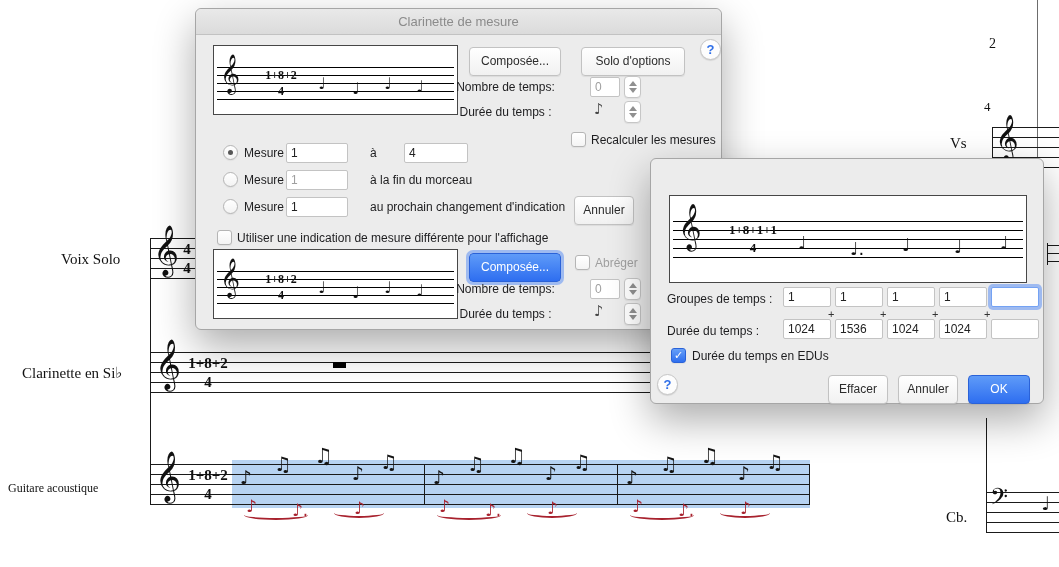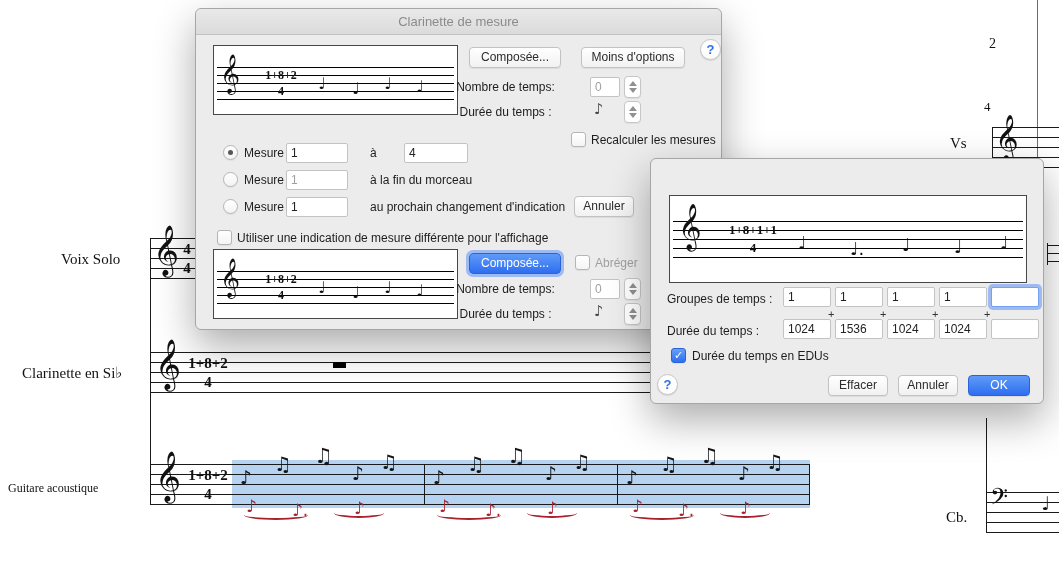--- a/index.html
+++ b/index.html
@@ -23,21 +23,21 @@
   .slur{position:absolute;height:10px;border-bottom:2px solid #a8222e;border-radius:50%}
   .wrest{position:absolute;background:#000}
 
   
   .dialog{position:absolute;background:#ececec;border:1px solid #a6a6a6;border-radius:6px;box-shadow:0 16px 40px rgba(0,0,0,.33)}
   .titlebar{position:absolute;top:0;left:0;right:0;height:26px;background:linear-gradient(#e9e9e9,#dbdbdb);border-bottom:1px solid #c2c2c2;border-radius:6px 6px 0 0;text-align:center;font-size:13px;line-height:26px;color:#3f3f3f}
   .dlg1 .titlebar{color:#8b8b8b}
   .lbl{position:absolute;font-size:12px;color:#1d1d1f;white-space:nowrap}
   .lbl.ra{text-align:center}
   .dis{color:#9f9f9f !important}
-  .btn{position:absolute;height:21px;background:linear-gradient(#ffffff,#f1f1f1);border:1px solid #c2c2c2;border-radius:4px;font-family:"Liberation Sans",sans-serif;font-size:12px;color:#2c2c2c;text-align:center;line-height:19px;box-shadow:0 1px 1px rgba(0,0,0,.07);padding:0}
+  .btn{position:absolute;height:29px;background:linear-gradient(#ffffff,#f1f1f1);border:1px solid #c2c2c2;border-radius:4px;font-family:"Liberation Sans",sans-serif;font-size:12px;color:#2c2c2c;text-align:center;line-height:19px;box-shadow:0 1px 1px rgba(0,0,0,.07);padding:0}
   .btn.primary{background:linear-gradient(#5f9bf8,#2e6ef0);border-color:#2a62d8;color:#fff}
   .btn.ring{box-shadow:0 0 0 3px rgba(64,126,246,.45)}
   .field{position:absolute;height:20px;background:#fff;border:1px solid #c3c3c3;border-radius:2px;font-family:"Liberation Sans",sans-serif;font-size:12px;color:#222;padding:0 4px;outline:none}
   .field.focus{border-color:#74a2f3;box-shadow:0 0 0 3px rgba(64,126,246,.45)}
   .stepper{position:absolute;width:17px;height:22px;background:#fff;border:1px solid #c6c6c6;border-radius:4px;box-shadow:0 1px 1px rgba(0,0,0,.06)}
   .stepper::before,.stepper::after{content:"";position:absolute;left:4px;border-left:4px solid transparent;border-right:4px solid transparent}
   .stepper::before{top:4px;border-bottom:5px solid #909090}
   .stepper::after{bottom:4px;border-top:5px solid #909090}
   .radio{position:absolute;width:15px;height:15px;border-radius:50%;background:linear-gradient(#fff,#f3f3f3);border:1px solid #b5b5b5;box-shadow:0 1px 1px rgba(0,0,0,.05)}
   .radio.on::after{content:"";position:absolute;left:4px;top:4px;width:5px;height:5px;border-radius:50%;background:#565656}
@@ -151,21 +151,21 @@
         <div class="r">1+8+2</div>
         <div class="r">4</div>
       </div>
       <span class="glyph" style="left:104px;top:30px;font-size:16px">♩</span>
       <span class="glyph" style="left:138px;top:35px;font-size:16px">♩</span>
       <span class="glyph" style="left:170px;top:30px;font-size:16px">♩</span>
       <span class="glyph" style="left:202px;top:33px;font-size:16px">♩</span>
     </div>
 
     <button class="btn" style="left:273px;top:38px;width:92px">Composée...</button>
-    <button class="btn" style="left:385px;top:38px;width:104px">Moins d'options</button>
+    <button class="btn" style="left:385px;top:38px;width:104px">Solo d'options</button>
     <div class="help" style="left:504px;top:30px">?</div>
 
     <div class="lbl ra" style="left:230px;top:71px;width:159px">Nombre de temps:</div>
     <input class="field dis" style="left: 394px; top: 68px; width: 30px;" value="0">
     <div class="stepper" style="left:428px;top:67px"></div>
 
     <div class="lbl ra" style="left:230px;top:96px;width:159px">Durée du temps :</div>
     <span class="glyph" style="left:398px;top:93px;font-size:15px;color:#444">♪</span>
     <div class="stepper" style="left:428px;top:92px"></div>
 

